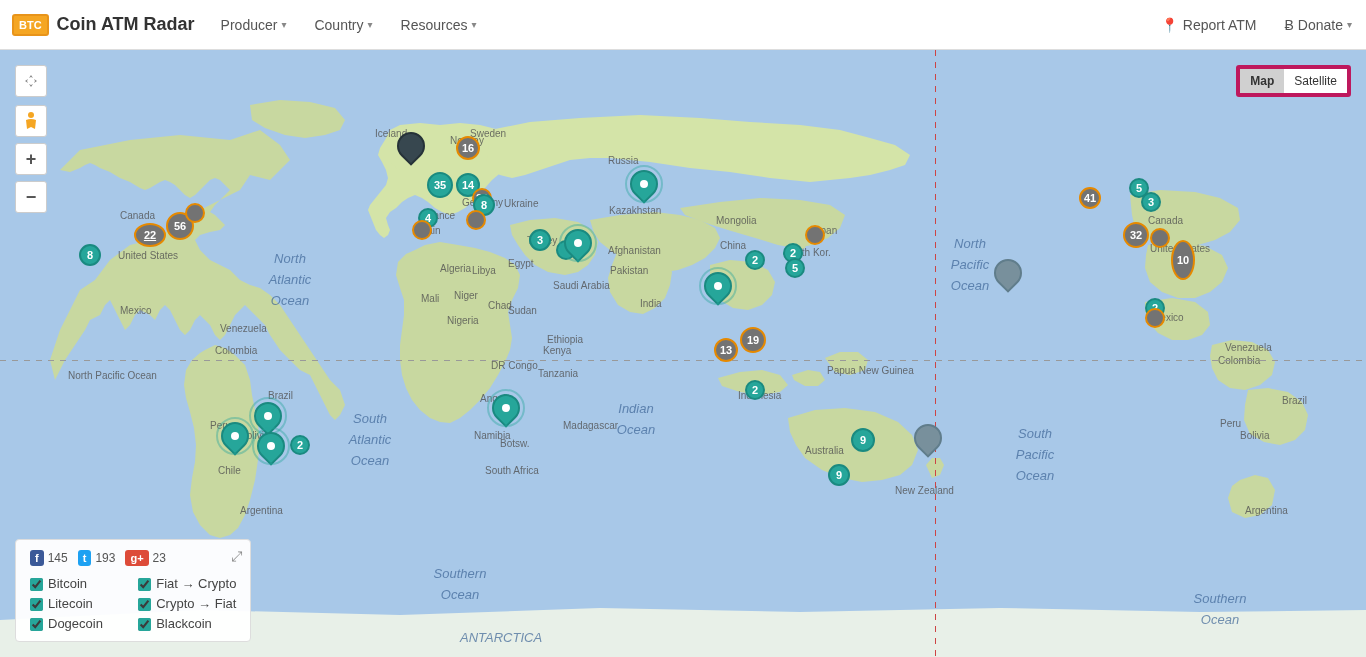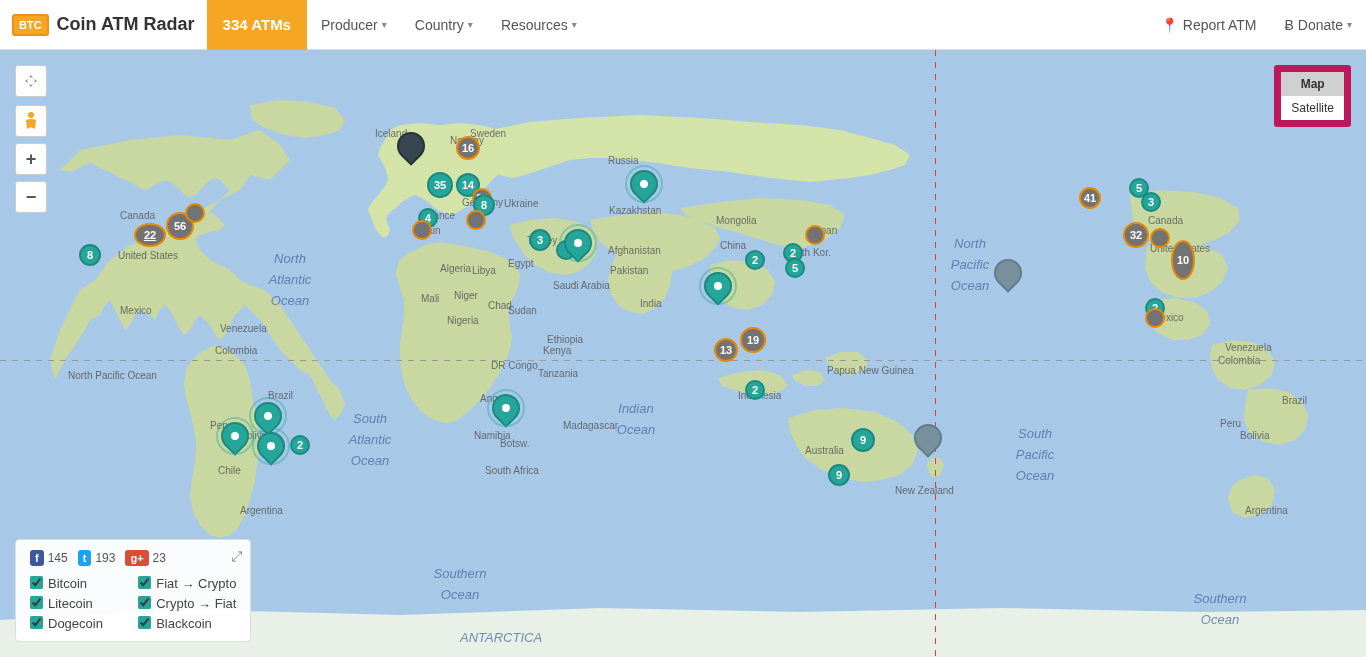--- a/index.html
+++ b/index.html
@@ -154,24 +154,23 @@
       margin-top: 4px;
     }
 
     
     #map-type-toggle {
       position: absolute;
       top: 15px;
       right: 15px;
       z-index: 50;
       display: flex;
-      border: 7px solid #be185d;
+      border: 4px solid #be185d;
       border-radius: 3px;
       overflow: hidden;
-      flex-direction: column;
     }
     .map-type-btn {
       padding: 5px 10px;
       font-size: 12px;
       cursor: pointer;
       background: #fff;
       color: #333;
       border: none;
     }
     .map-type-btn.active {
@@ -279,21 +278,21 @@
     }
     .legend-checkboxes {
       display: grid;
       grid-template-columns: 1fr 1fr;
       gap: 5px 10px;
       font-size: 13px;
       color: #444;
     }
     .legend-check-item {
       display: flex;
-      align-items: flex-start;
+      align-items: flex-end;
       gap: 5px;
     }
     .legend-check-item input[type=checkbox] {
       accent-color: #26a69a;
     }
 
     
     .equator-line {
       position: absolute;
       width: 100%;
@@ -336,21 +335,20 @@
     }
   </style>
 </head>
 <body>
 
 <nav id="navbar">
   <div id="logo-area">
     <span id="logo-icon">BTC</span>
     <span id="site-title">Coin ATM Radar</span>
   </div>
-  <div id="atm-count-badge">334 ATMs</div>
   <div class="nav-item">
     <span>Producer</span>
     <span class="caret">▾</span>
   </div>
   <div class="nav-item">
     <span>Country</span>
     <span class="caret">▾</span>
   </div>
   <div class="nav-item">
     <span>Resources</span>

